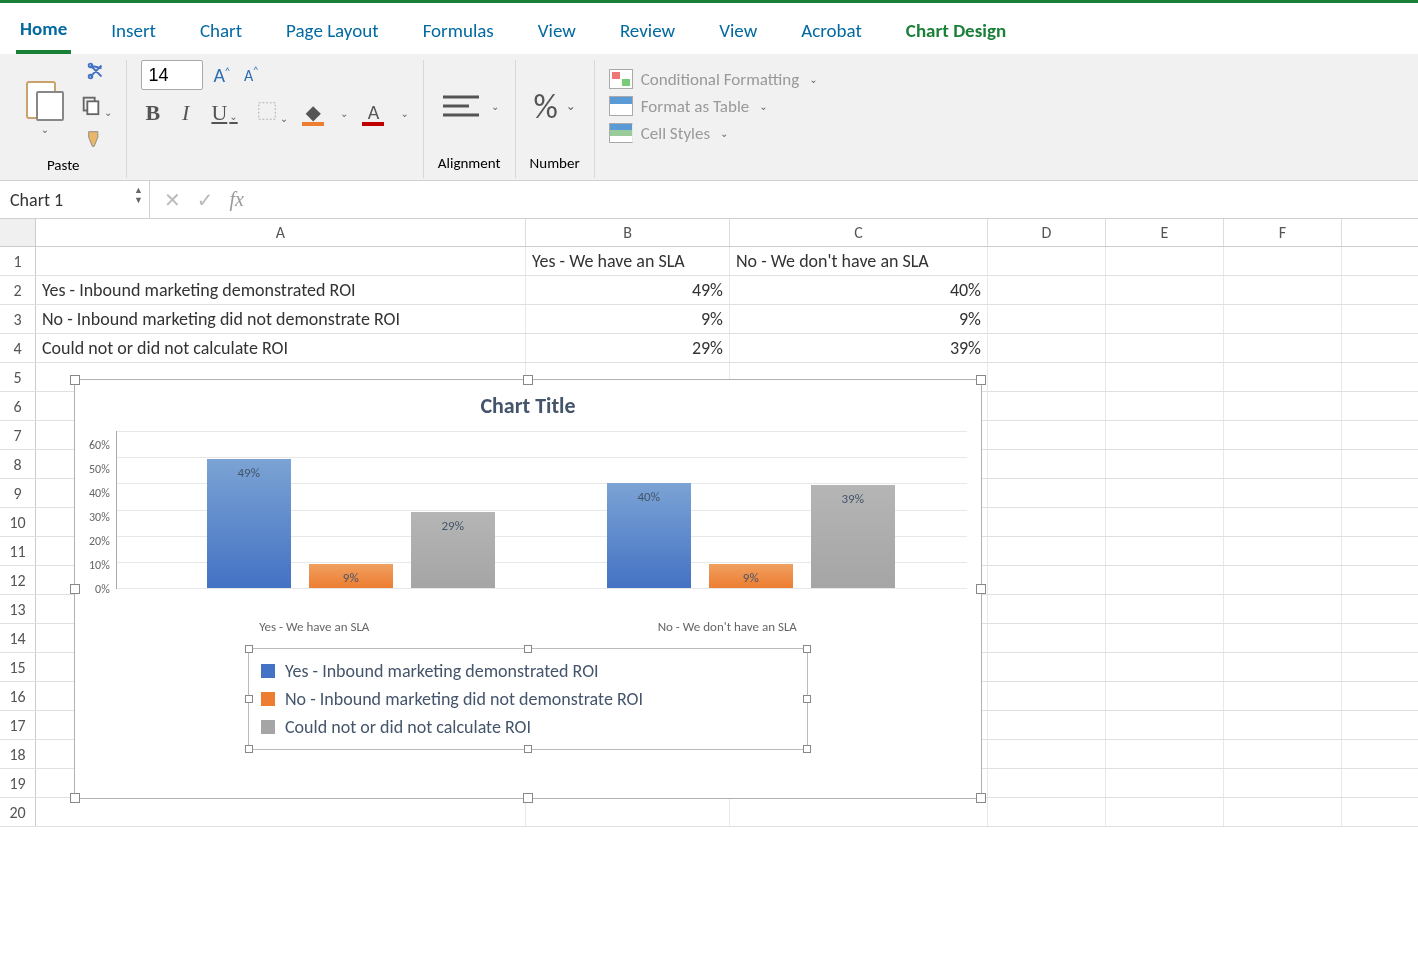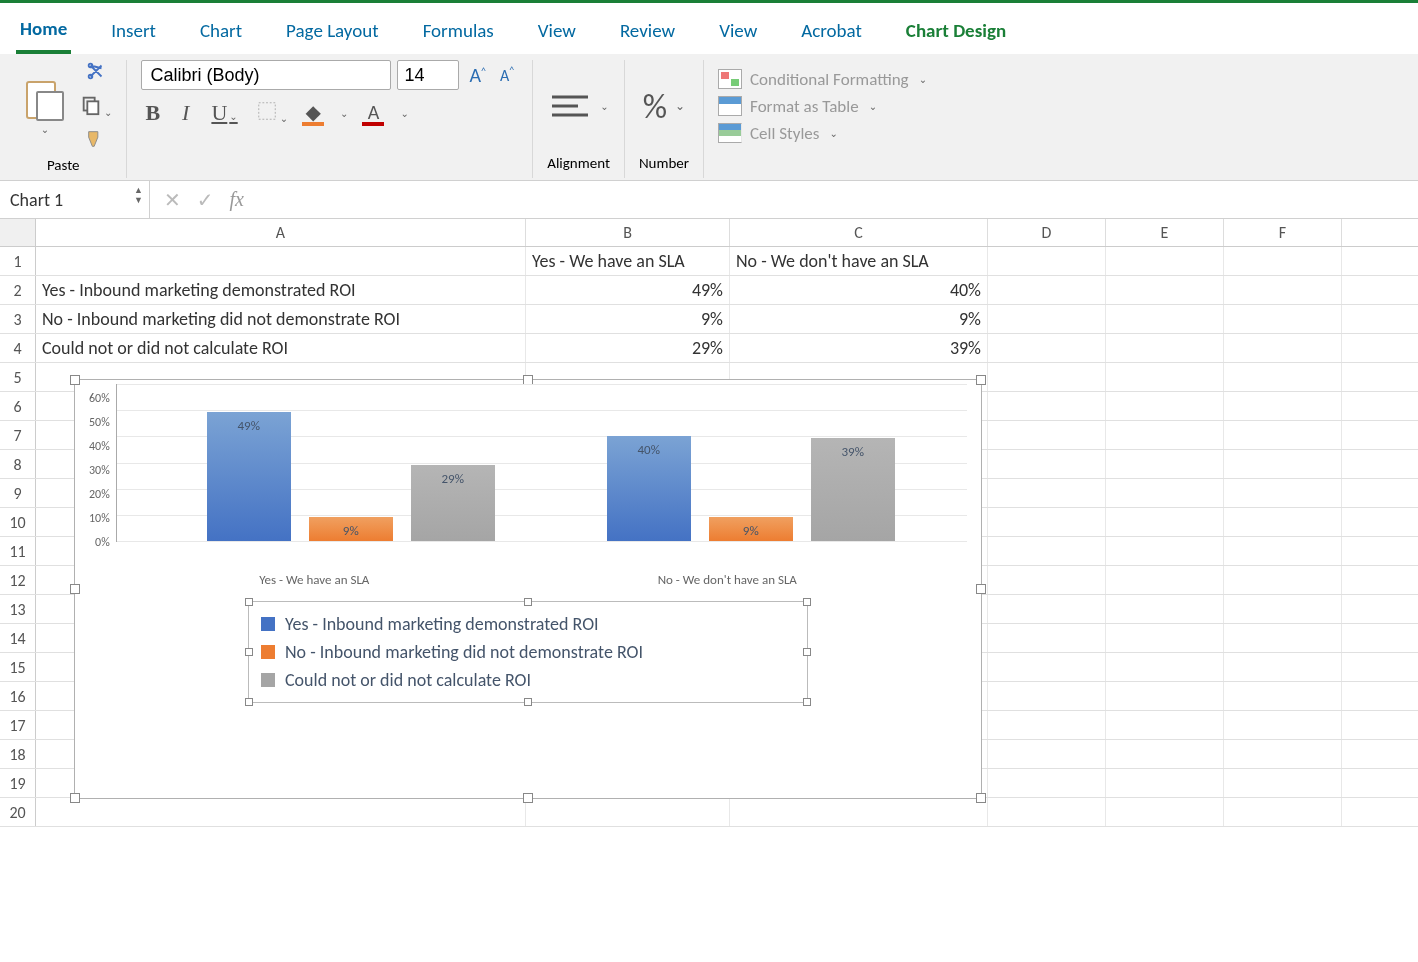--- a/index.html
+++ b/index.html
@@ -143,21 +143,20 @@
               <path fill="#e8b868" stroke="#888" d="M4 4h10v6l-4 10h-2l-4-10z"></path>
             </svg></span>
       </div>
     </div>
     <div class="group-label">Paste</div>
   </div>
 
   <div class="group">
     <div style="display:flex;flex-direction:column;">
       <div class="font-row">
-        <input class="font-select" value="Calibri (Body)" style="">
         <input class="size-select" value="14" style="">
         <span class="aa">A<span class="caret">^</span></span>
         <span class="aa" style="font-size:16px;">A<span class="caret">^</span></span>
       </div>
       <div class="font-row2">
         <span class="fmt-btn bold">B</span>
         <span class="fmt-btn italic">I</span>
         <span class="fmt-btn under">U<span class="dd">⌄</span></span>
         <span class="border-btn"><svg viewBox="0 0 24 24">
               <rect x="3" y="3" width="18" height="18" fill="none" stroke="#aaa" stroke-dasharray="2 2"></rect>
@@ -434,20 +433,21 @@
   <div class="chart-wrap">
     <div class="handle h-nw"></div>
     <div class="handle h-n"></div>
     <div class="handle h-ne"></div>
     <div class="handle h-w"></div>
     <div class="handle h-e"></div>
     <div class="handle h-sw"></div>
     <div class="handle h-s"></div>
     <div class="handle h-se"></div>
 
+    <div class="chart-title">Chart Title</div>
     <div class="plot">
       <div class="y-axis" id="y-axis">
           <div>60%</div>
           <div>50%</div>
           <div>40%</div>
           <div>30%</div>
           <div>20%</div>
           <div>10%</div>
           <div>0%</div>
         </div>

